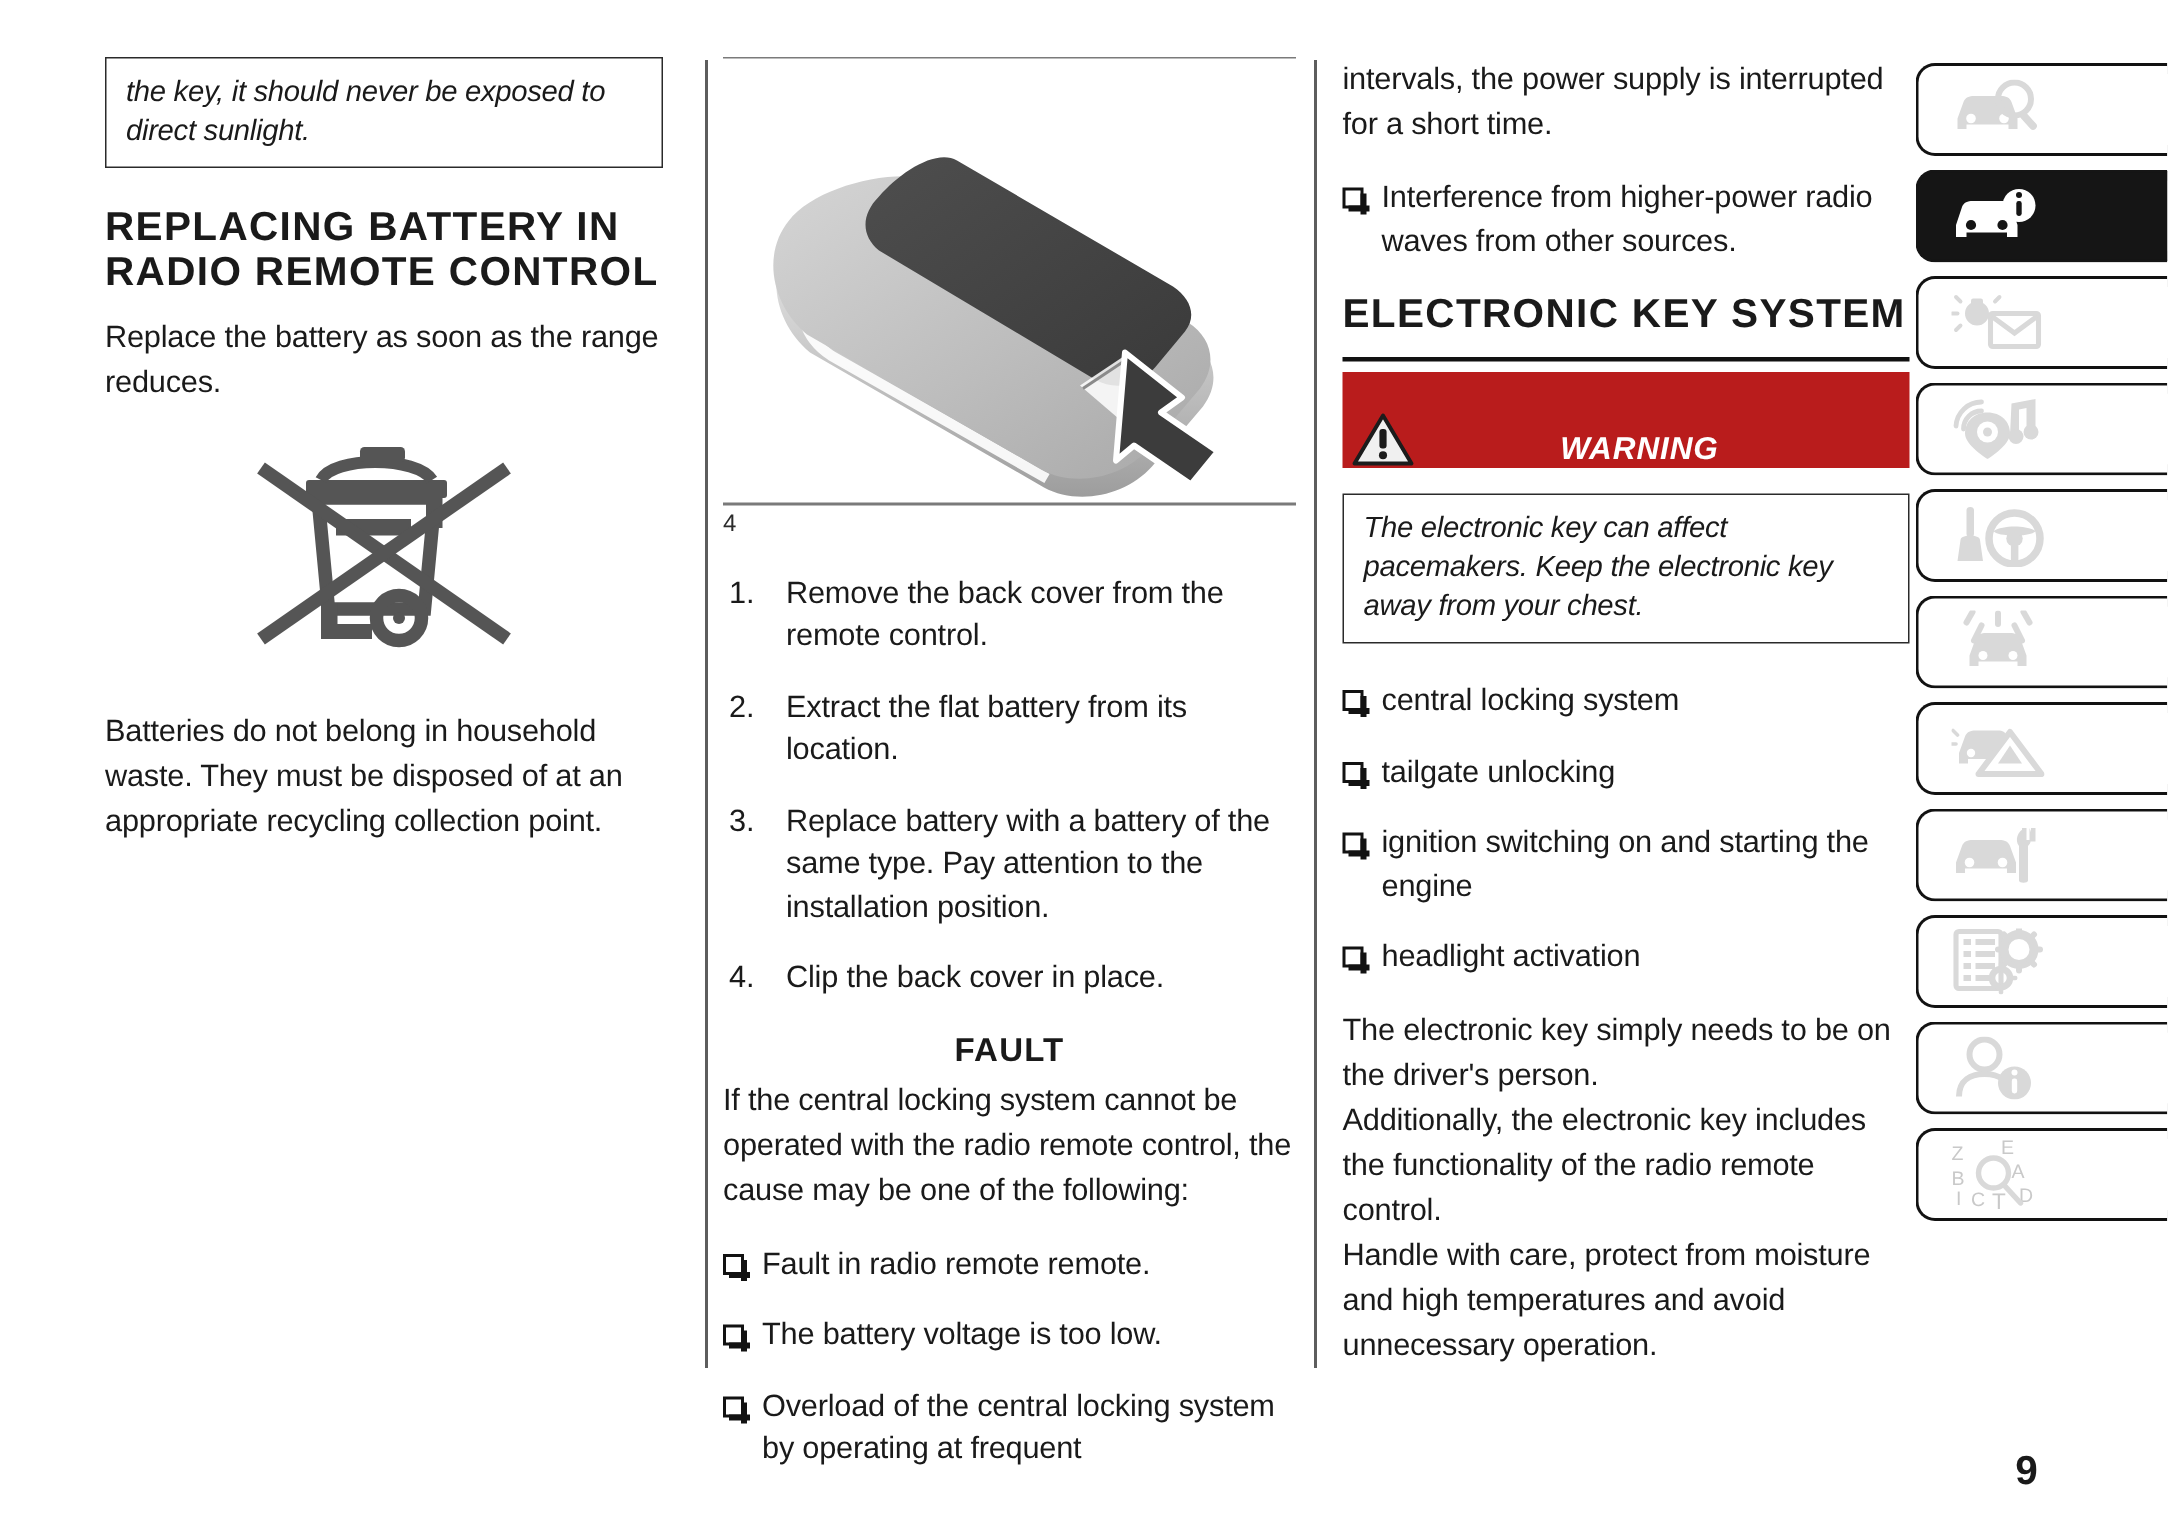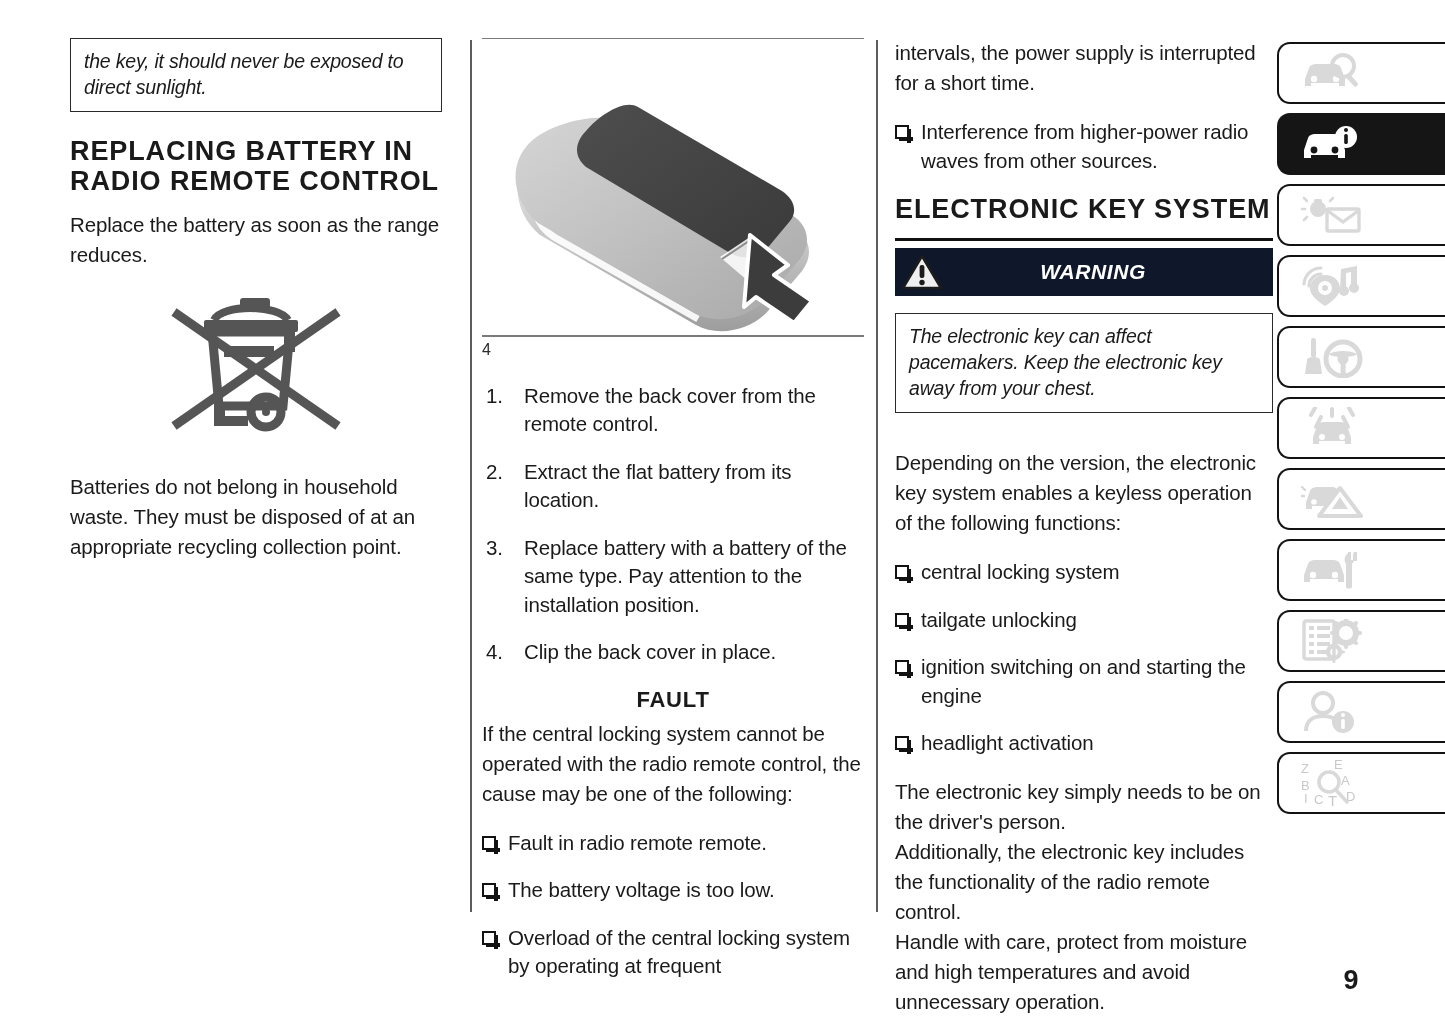--- a/index.html
+++ b/index.html
@@ -129,42 +129,42 @@
     padding-top: 3px;
     color: #2b2b2b;
   }
 
   
   .weee { text-align: center; margin: 14px 0 30px 0; }
 
   
   .warn-rule { height: 3.4px; background: #111; margin-bottom: 7px; }
   .warn-bar {
-    background: #0f172a;
-    height: 48px;
+    background: #b91c1c;
+    height: 64px;
     display: flex;
-    align-items: center;
+    align-items: flex-end;
     position: relative;
     margin-bottom: 17px;
   }
   .warn-bar .tri { margin-left: 6px; display: block; }
   .warn-bar .warn-label {
     flex: 1;
     text-align: center;
     color: #ffffff;
     font-style: italic;
     font-weight: bold;
     font-size: 21px;
     letter-spacing: 0.6px;
     padding-right: 30px;
   }
   .warn-text-box {
     border: 1.4px solid #2a2a2a;
     padding: 9px 12px 11px 13px;
-    margin-bottom: 35px;
+    margin-bottom: 24px;
   }
   .warn-text-box p {
     margin: 0;
     font-style: italic;
     font-size: 19.5px;
     line-height: 26px;
     letter-spacing: -0.2px;
   }
 
   
@@ -353,21 +353,20 @@
         <rect x="18.6" y="12" width="4.8" height="13" rx="2" fill="#1c1c1c"></rect>
         <circle cx="21" cy="29.5" r="2.7" fill="#1c1c1c"></circle>
       </svg>
       <span class="warn-label">WARNING</span>
     </div>
 
     <div class="warn-text-box">
       <p>The electronic key can affect pacemakers. Keep the electronic key away from your chest.</p>
     </div>
 
-    <p class="body">Depending on the version, the electronic key system enables a keyless operation of the following functions:</p>
 
     <ul class="flags">
       <li>
         <span class="flag"></span>
         <span>central locking system</span>
       </li>
       <li>
         <span class="flag"></span>
         <span>tailgate unlocking</span>
       </li>

